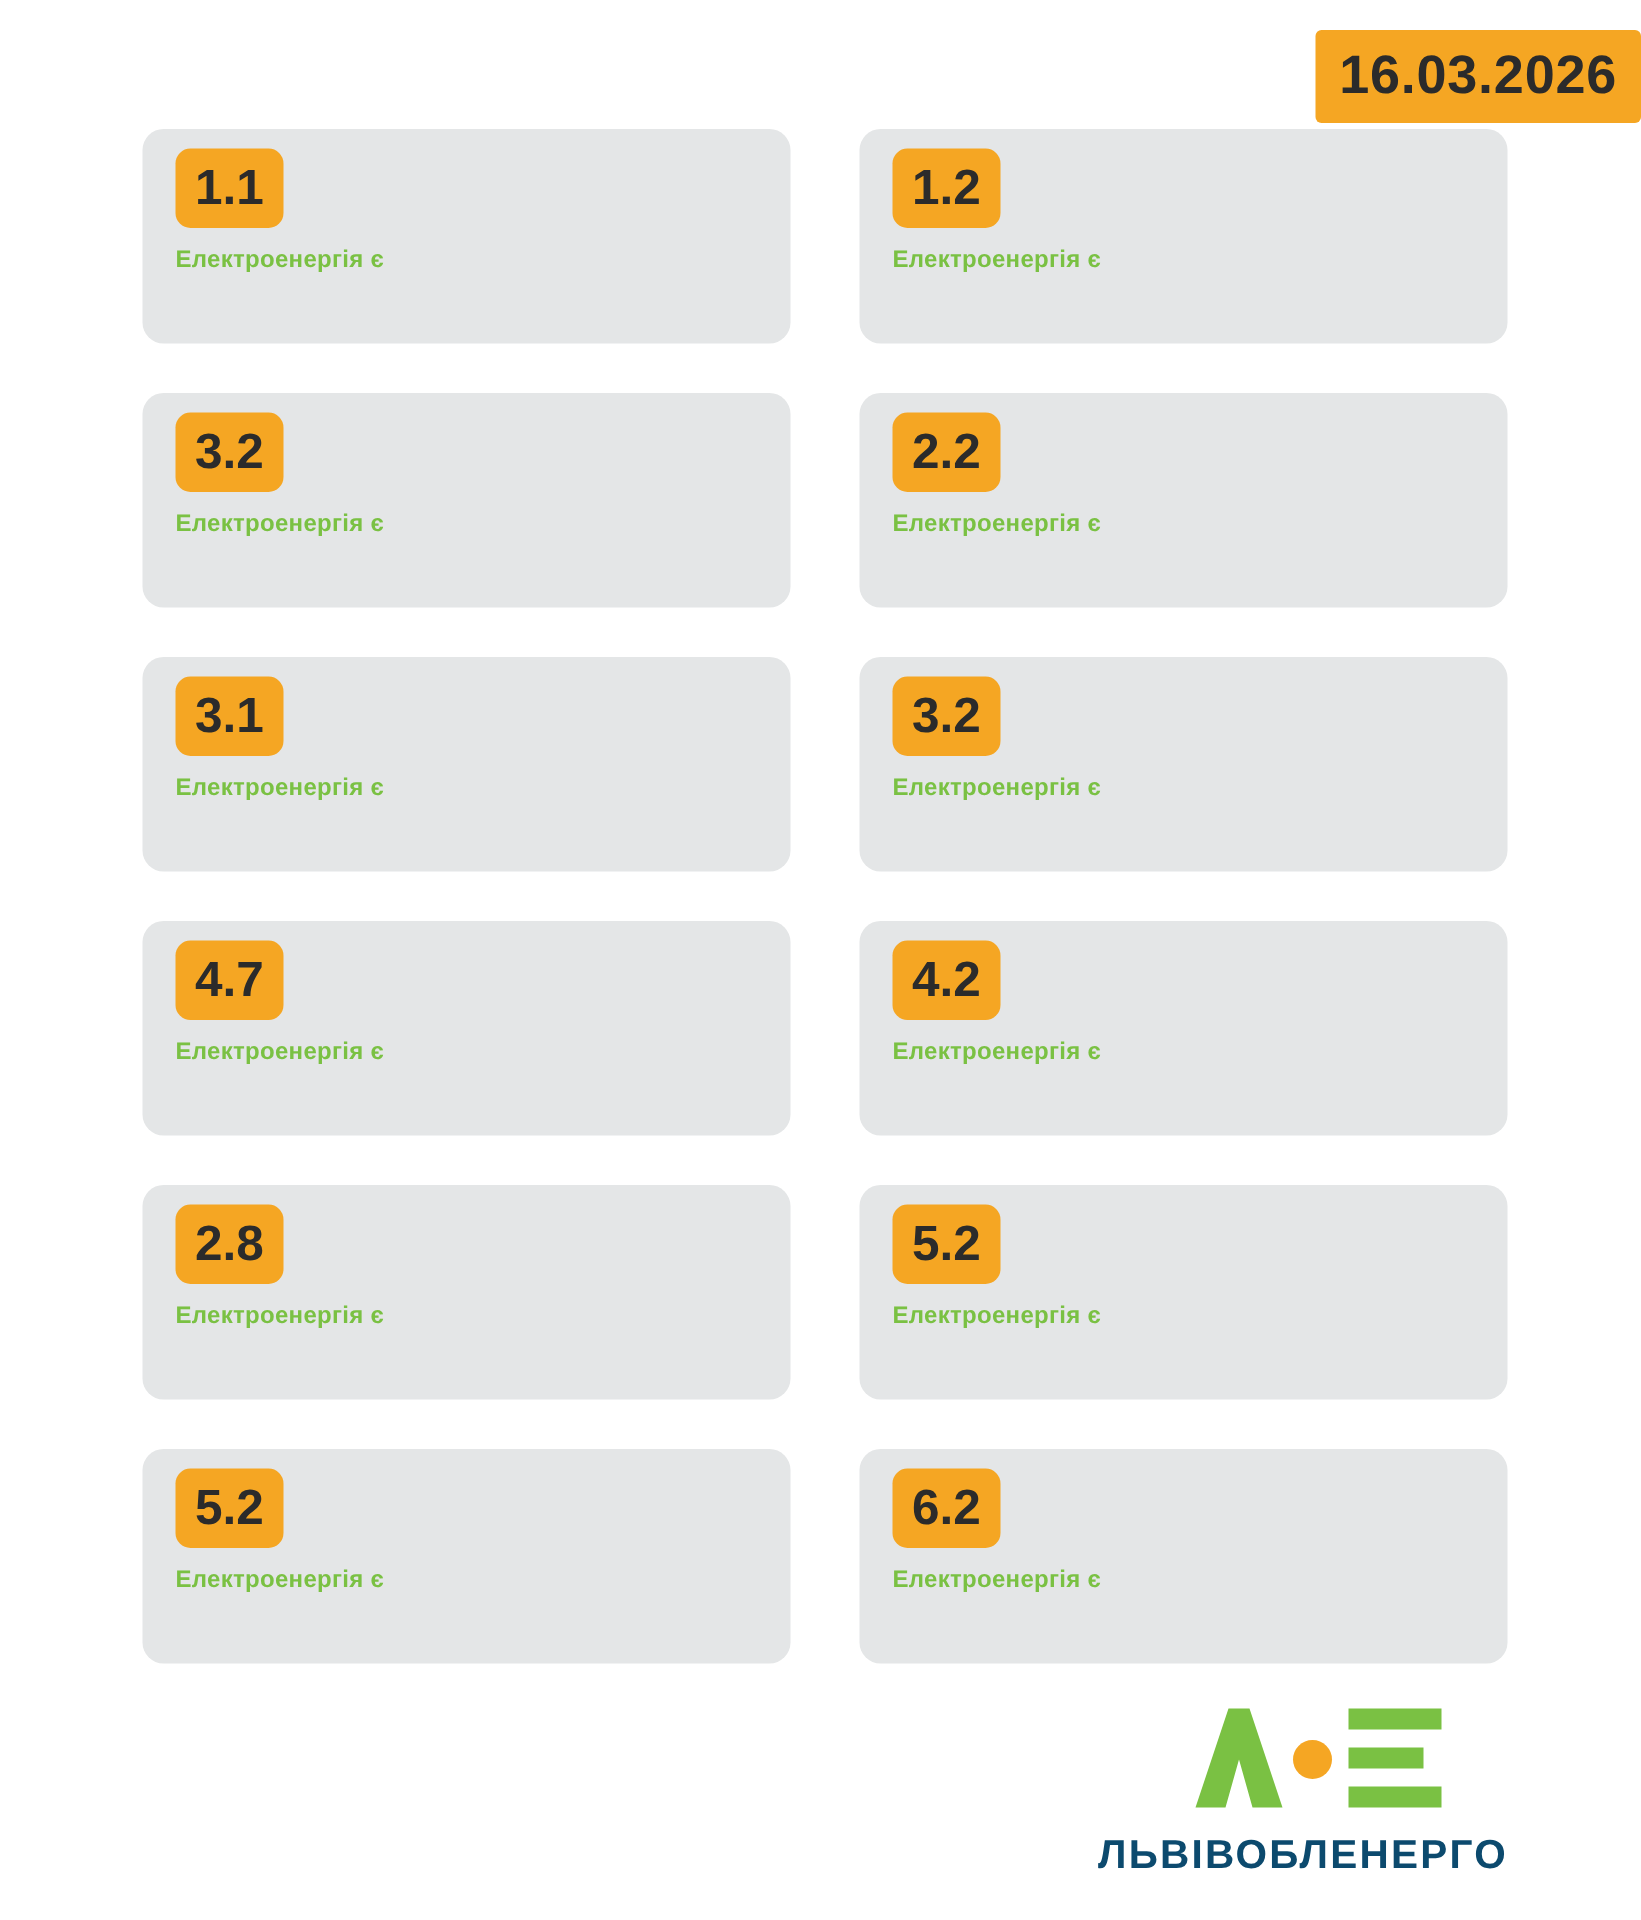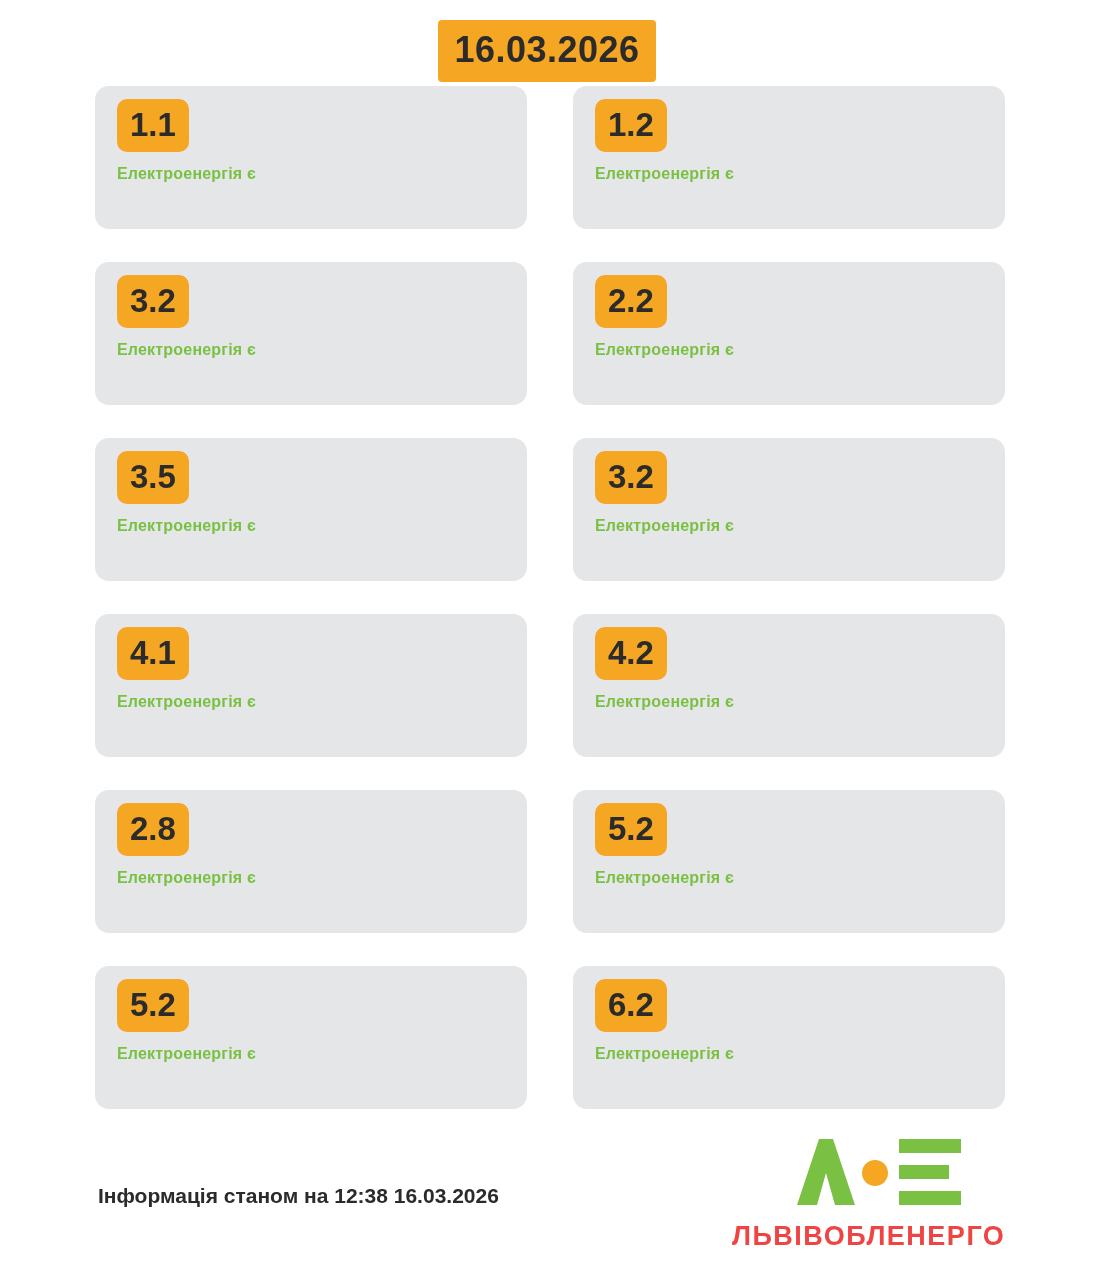--- a/index.html
+++ b/index.html
@@ -20,21 +20,21 @@
     position: relative;
     width: 1094px;
     height: 1280px;
     box-sizing: border-box;
   }
 
   
   .header {
     width: 100%;
     display: flex;
-    justify-content: center;
+    justify-content: flex-end;
     padding-top: 20px;
   }
   .date-badge {
     background: #f5a623;
     color: #2b2b2b;
     font-size: 36px;
     font-weight: bold;
     line-height: 1;
     padding: 12px 16px 14px 16px;
     border-radius: 4px;
@@ -112,21 +112,21 @@
     height: 78px;
     display: flex;
     align-items: center;
     justify-content: center;
     gap: 0px;
   }
   .brand-name {
     margin-top: 10px;
     font-size: 27px;
     font-weight: bold;
-    color: #ef4444;
+    color: #0c4a6e;
     letter-spacing: 1.5px;
   }
 </style>
 </head>
 <body>
 
 <div class="page">
 
   <div class="header">
     <div class="date-badge">16.03.2026</div>
@@ -151,32 +151,32 @@
         <div class="card-status">Електроенергія є</div>
       </div>
       <div class="card">
         <span class="card-number">2.2</span>
         <div class="card-status">Електроенергія є</div>
       </div>
     </div>
 
     <div class="row">
       <div class="card">
-        <span class="card-number">3.5</span>
+        <span class="card-number">3.1</span>
         <div class="card-status">Електроенергія є</div>
       </div>
       <div class="card">
         <span class="card-number">3.2</span>
         <div class="card-status">Електроенергія є</div>
       </div>
     </div>
 
     <div class="row">
       <div class="card">
-        <span class="card-number">4.1</span>
+        <span class="card-number">4.7</span>
         <div class="card-status">Електроенергія є</div>
       </div>
       <div class="card">
         <span class="card-number">4.2</span>
         <div class="card-status">Електроенергія є</div>
       </div>
     </div>
 
     <div class="row">
       <div class="card">
@@ -196,21 +196,20 @@
       </div>
       <div class="card">
         <span class="card-number">6.2</span>
         <div class="card-status">Електроенергія є</div>
       </div>
     </div>
 
   </div>
 
   <div class="footer">
-    <div class="footer-note">Інформація станом на 12:38 16.03.2026</div>
 
     <div class="brand">
       <div class="brand-mark">
         <svg width="200" height="78" viewBox="0 0 200 78" xmlns="http://www.w3.org/2000/svg" aria-hidden="true">
 
           <polygon points="30,72 52,6 66,6 88,72 68,72 59,40 50,72" fill="#7ac143"></polygon>
 
           <circle cx="108" cy="40" r="13" fill="#f5a623"></circle>
 
           <rect x="132" y="6" width="62" height="14" fill="#7ac143"></rect>

